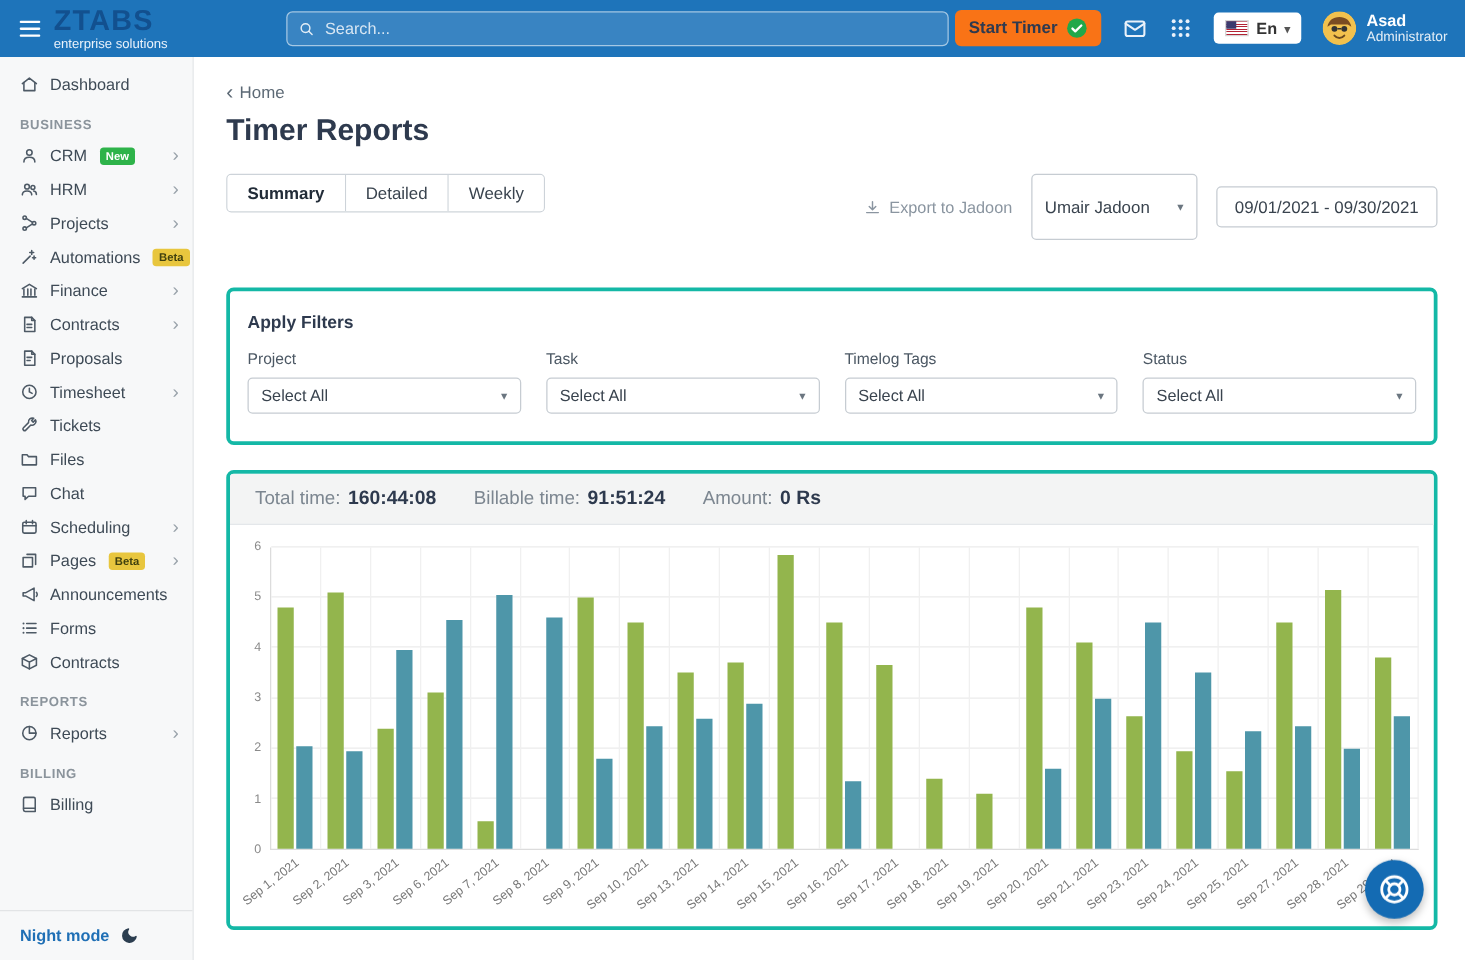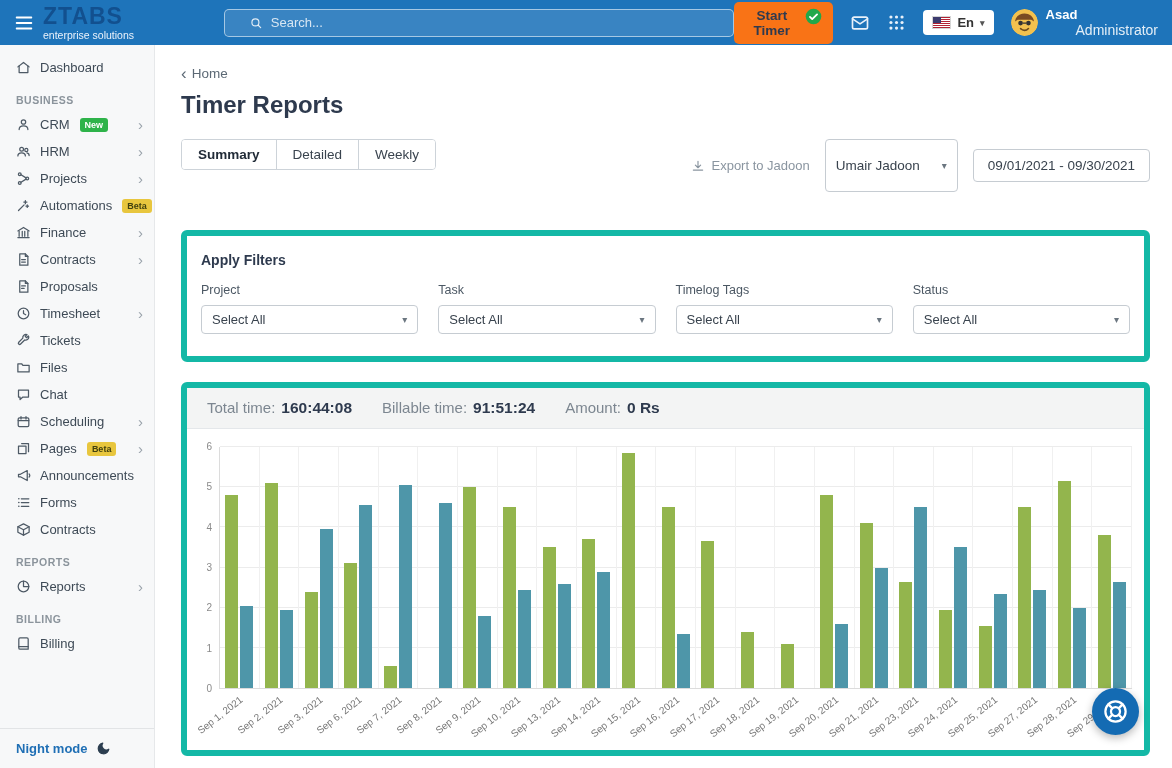--- a/index.html
+++ b/index.html
@@ -4,35 +4,35 @@
 <style>
   * { margin:0; padding:0; box-sizing:border-box; }
   html,body { width:1172px; height:768px; font-family:"Liberation Sans",sans-serif; background:#fff; overflow:hidden; }
 
   
   .topbar { position:fixed; top:0; left:0; right:0; height:45px; background:#1e74ba; display:flex; align-items:center; z-index:20; }
   .burger { margin-left:13px; color:#fff; display:flex; cursor:pointer; }
   .brand { margin-left:8px; width:128px; line-height:1.05; cursor:pointer; }
   .brand-title { font-size:23px; font-weight:800; letter-spacing:1px; color:#12508f; }
   .brand-sub { font-size:10.5px; color:#eaf2fb; margin-top:1px; }
-  .search { margin-left:58px; width:530px; height:28px; border:1px solid rgba(255,255,255,.55); background:rgba(255,255,255,.12); border-radius:5px; display:flex; align-items:center; padding:0 24px; gap:8px; }
+  .search { margin-left:58px; width:530px; height:28px; border:1px solid rgba(255,255,255,.55); background:rgba(255,255,255,.12); border-radius:5px; display:flex; align-items:center; padding:0 8px; gap:8px; }
   .search .s-icon { color:rgba(255,255,255,.85); display:flex; }
   .search input { flex:1; background:transparent; border:none; outline:none; color:#fff; font-size:13px; }
   .search input::placeholder { color:rgba(255,255,255,.8); }
   .top-right { margin-left:auto; display:flex; align-items:center; gap:17px; margin-right:14px; }
   .start-timer { background:#f97316; border:none; border-radius:5px; padding:6px 11px; font-size:13.5px; color:#2f3a4f; font-weight:600; display:flex; gap:7px; cursor:pointer; }
   .top-icon { color:#e9f1fa; display:flex; cursor:pointer; }
   .lang { background:#fff; border:none; border-radius:4px; padding:5px 9px; display:flex; align-items:center; gap:6px; font-size:13px; font-weight:600; color:#333; cursor:pointer; }
   .flag { position:relative; width:19px; height:13px; background:repeating-linear-gradient(to bottom,#b22234 0 1px,#fff 1px 2px); border:1px solid #d6d6d6; display:inline-block; }
   .flag::after { content:""; position:absolute; left:0; top:0; width:8px; height:6px; background:#3c3b6e; }
   .caret { font-size:9px; color:#555; }
   .user { display:flex; align-items:center; gap:8px; cursor:pointer; }
   .avatar { width:27px; height:27px; border-radius:50%; overflow:hidden; display:flex; }
   .user-name { font-size:13px; font-weight:700; color:#fff; }
-  .user-role { font-size:14px; color:rgba(255,255,255,.88);margin-left:30px; }
+  .user-role { font-size:11px; color:rgba(255,255,255,.88); }
 
   
   .sidebar { position:fixed; top:45px; left:0; bottom:0; width:155px; background:#f7f8f9; border-right:1px solid #e6e8ea; display:flex; flex-direction:column; z-index:10; }
   .side-nav { flex:1; padding-top:9px; overflow:hidden; }
   .side-item { display:flex; align-items:center; gap:9px; padding:5px 9px 5px 16px; font-size:13px; color:#3e4a56; cursor:pointer; min-height:27px; }
   .si-icon { color:#4e5a66; display:flex; flex:0 0 auto; }
   .si-label { white-space:nowrap; }
   .side-section { font-size:10.5px; font-weight:700; color:#8b949c; letter-spacing:.5px; padding:13px 16px 5px; }
   .badge { font-size:9px; font-weight:700; padding:2px 5px; border-radius:3px; margin-left:1px; }
   .badge-new { background:#2eb34a; color:#fff; }
@@ -50,21 +50,21 @@
   .toolbar { display:flex; align-items:flex-start; }
   .tab-group { display:flex; border:1px solid #cdd3d9; border-radius:4px; overflow:hidden; background:#fff; }
   .tab { padding:7px 16px; background:#fff; border:none; border-right:1px solid #cdd3d9; font-size:13.5px; color:#39434e; cursor:pointer; }
   .tab:last-child { border-right:none; }
   .tab.active { font-weight:700; color:#222c38; }
   .toolbar-right { margin-left:auto; display:flex; align-items:center; gap:15px; }
   .export { color:#8a95a0; font-size:13px; display:flex; align-items:center; gap:6px; cursor:pointer; }
   .select-box { border:1px solid #c6ccd2; border-radius:4px; background:#fff; padding:18px 10px; font-size:13.5px; color:#39434e; display:flex; align-items:center; gap:22px; cursor:pointer; }
   .date-box { border:1px solid #c6ccd2; border-radius:4px; padding:8px 14px; font-size:13.5px; color:#39434e; cursor:pointer; }
 
-  .card { border:6px solid #14b8a6; border-radius:6px; }
+  .card { border:3px solid #14b8a6; border-radius:6px; }
   .filters { padding:16px 14px 22px; margin-top:38px; }
   .card-title { font-weight:700; font-size:14px; color:#2e3a4e; margin-bottom:15px; }
   .filter-row { display:flex; gap:20px; }
   .filter-field { flex:1; }
   .filter-label { font-size:12.5px; color:#4c5864; margin-bottom:8px; }
   .sel { border:1px solid #c6ccd2; border-radius:4px; padding:6px 10px; font-size:13px; color:#39434e; display:flex; align-items:center; background:#fff; cursor:pointer; }
   .sel-text { flex:1; }
   .sel-caret { color:#6b7680; font-size:10px; }
 
   .chart-card { margin-top:20px; overflow:hidden; }

